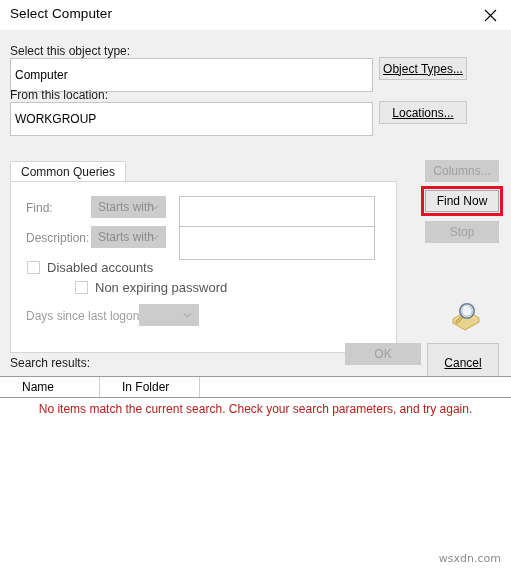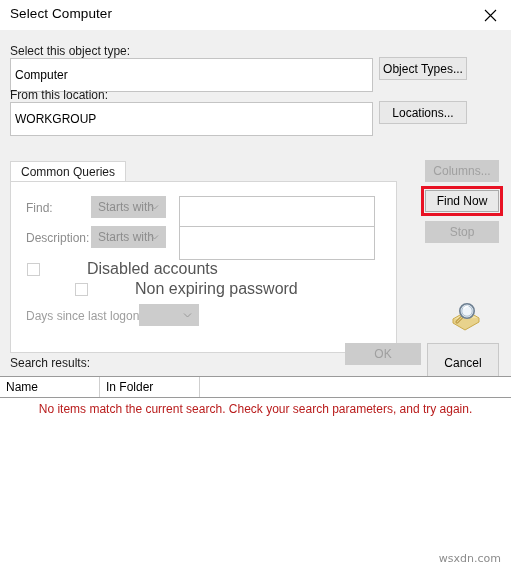--- a/index.html
+++ b/index.html
@@ -92,20 +92,21 @@
     user-select: none;
   }
   .btn.disabled {
     background: #cccccc;
     border-color: #cccccc;
     color: #a0a0a0;
   }
   .btn.plain {
     background: #e9e9e9;
     border: 1px solid #c8c8c8;
+    text-decoration: underline;
   }
 
   
   .redring {
     position: absolute;
     border: 3px solid #e81123;
     box-sizing: border-box;
     background: transparent;
   }
 
@@ -159,21 +160,21 @@
 
   
   .checkrow { position: absolute; display: flex; align-items: center; }
   .cbox {
     width: 13px; height: 13px;
     border: 1px solid #cfcfcf;
     background: #ffffff;
     box-sizing: border-box;
     margin-right: 7px;
   }
-  .cbox-label { font-size: 16px; color: #555555; white-space: nowrap; margin-left: 40px; }
+  .cbox-label { font-size: 13px; color: #555555; white-space: nowrap; }
 
   
   .search-graphic {
     position: absolute;
     left: 443px; top: 270px;
     width: 38px; height: 34px;
   }
 
   
   .results-header {
@@ -183,21 +184,21 @@
     background: #ffffff;
     border-top: 1px solid #9a9a9a;
     border-bottom: 1px solid #9a9a9a;
     box-sizing: border-box;
   }
   .col {
     position: absolute;
     top: 0; height: 20px;
     box-sizing: border-box;
     display: flex; align-items: center;
-    padding-left: 6px;
+    padding-left: 22px;
     font-size: 12px;
     color: #000;
     border-right: 1px solid #cfcfcf;
   }
   .results-body {
     position: absolute;
     left: 0; top: 398px;
     width: 511px; height: 38px;
     background: #ffffff;
   }

